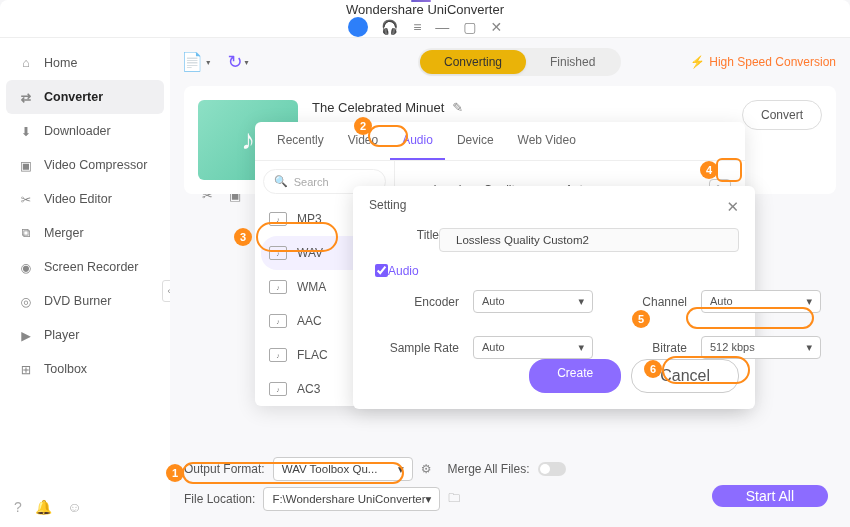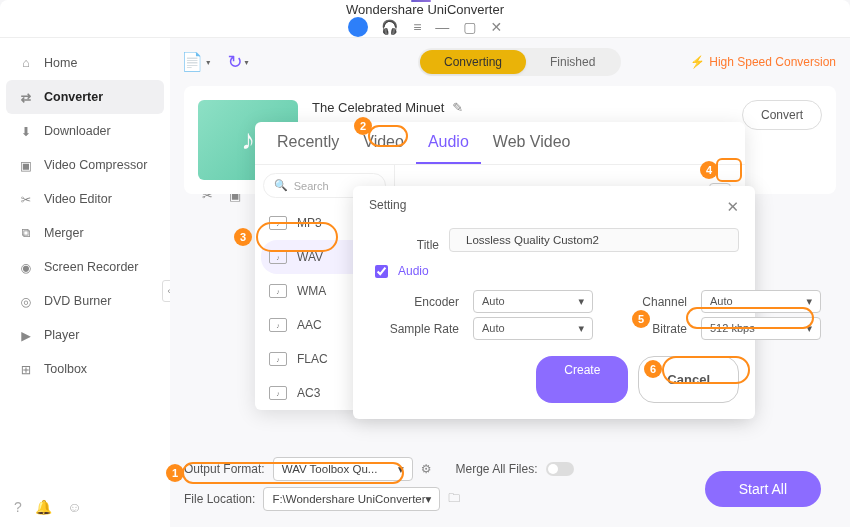--- a/index.html
+++ b/index.html
@@ -26,56 +26,56 @@
 .tab-pill.active { background: #eab308; color: #333; box-shadow: 0 1px 3px rgba(0,0,0,.08); }
 .hsc { color: #ff7a2f; font-size: 12px; margin-left: auto; display: flex; align-items: center; gap: 4px; }
 .file-card { background: #fff; border-radius: 8px; padding: 14px; display: flex; gap: 14px; align-items: flex-start; position: relative; }
 .thumb { width: 100px; height: 80px; background: linear-gradient(135deg, #8de0c5, #5fc9a8); border-radius: 6px; display: flex; align-items: center; justify-content: center; color: #fff; font-size: 28px; }
 .file-title-row { display: flex; align-items: center; gap: 8px; font-size: 13px; color: #333; }
 .edit-icon { color: #888; font-size: 13px; cursor: pointer; }
 .convert-btn { position: absolute; right: 14px; top: 14px; padding: 7px 18px; border-radius: 16px; background: #fff; border: 1px solid #ddd; font-size: 12px; color: #555; cursor: pointer; }
 .footer { position: absolute; bottom: 10px; left: 184px; right: 14px; }
 .footer-row { display: flex; align-items: center; gap: 8px; font-size: 12px; color: #555; margin-bottom: 6px; }
 .sel { border: 1px solid #ccc; border-radius: 4px; padding: 4px 8px; font-size: 11.5px; color: #444; background: #fff; min-width: 140px; display: flex; justify-content: space-between; align-items: center; cursor: pointer; }
-.start-all { position: absolute; right: 15px; bottom: 10px; background: #8c6cff; color: #fff; padding: 10px 34px; border-radius: 20px; font-size: 14px; cursor: pointer; }
+.start-all { position: absolute; right: 8px; bottom: 10px; background: #8c6cff; color: #fff; padding: 3px 34px; border-radius: 20px; font-size: 14px; cursor: pointer; }
 .toggle { width: 28px; height: 14px; background: #ddd; border-radius: 7px; position: relative; cursor: pointer; }
 .toggle::after { content: ''; position: absolute; left: 2px; top: 2px; width: 10px; height: 10px; background: #fff; border-radius: 50%; }
 .bottom-icons { position: absolute; bottom: 12px; left: 14px; display: flex; gap: 14px; color: #aaa; font-size: 14px; }
 .bottom-icons span { cursor: pointer; }
 
 
 .fmt-popup { position: absolute; left: 255px; top: 122px; width: 490px; background: #fff; border-radius: 6px; box-shadow: 0 4px 20px rgba(0,0,0,.12); z-index: 10; }
 .fmt-tabs { display: flex; border-bottom: 1px solid #eee; padding: 0 10px; }
-.fmt-tab { padding: 11px 12px; font-size: 16px; color: #666; cursor: pointer; }
+.fmt-tab { padding: 11px 12px; font-size: 12px; color: #666; cursor: pointer; }
 .fmt-tab.active { color: #7b5cff; border-bottom: 2px solid #7b5cff; font-weight: 500; }
 .fmt-body { display: flex; }
 .fmt-left { width: 140px; border-right: 1px solid #eee; }
 .search-box { margin: 8px; border: 1px solid #eee; border-radius: 14px; padding: 5px 10px; font-size: 11px; color: #aaa; display: flex; align-items: center; gap: 6px; }
 .fmt-item { display: flex; align-items: center; gap: 10px; padding: 10px 14px; font-size: 12px; color: #555; cursor: pointer; }
 .fmt-item.active { background: #f3f0ff; border-radius: 16px; margin: 0 6px; padding-left: 8px; }
 .fmt-icon { width: 18px; height: 14px; border: 1px solid #aaa; border-radius: 2px; font-size: 7px; display: flex; align-items: center; justify-content: center; color: #888; }
 .fmt-right { flex: 1; padding: 10px 14px; }
 .quality-row { display: flex; align-items: center; gap: 14px; font-size: 12px; color: #555; padding: 8px 0; }
 .note-icon { font-size: 14px; color: #888; }
 .q-edit { margin-left: auto; width: 22px; height: 22px; border: 1px solid #ccc; border-radius: 4px; display: flex; align-items: center; justify-content: center; cursor: pointer; color: #888; font-size: 12px; }
 
 
 .set-popup { position: absolute; left: 353px; top: 186px; width: 402px; background: #fff; border-radius: 6px; box-shadow: 0 4px 20px rgba(0,0,0,.15); z-index: 20; padding: 12px 16px 16px; }
 .set-head { display: flex; justify-content: space-between; font-size: 12px; color: #555; margin-bottom: 12px; }
 .set-close { cursor: pointer; color: #888; font-size: 15px; }
-.set-row { display: flex; align-items: flex-end; gap: 10px; margin-bottom: 12px; font-size: 12px; color: #555; }
+.set-row { display: flex; align-items: flex-start; margin-bottom: 12px; font-size: 12px; color: #555; }
 .set-row label { width: 70px; text-align: right; }
 .set-input { flex: 1; border: 1px solid #ddd; border-radius: 4px; padding: 5px 16px; font-size: 11.5px; color: #444; background: #fafafa; }
 .chk { accent-color: #7b5cff; }
-.set-grid { display: grid; grid-template-columns: 90px 120px 80px 120px; gap: 4px 14px; align-items: center; font-size: 12px; color: #555; margin-bottom: 16px; }
+.set-grid { display: grid; grid-template-columns: 90px 120px 80px 120px; gap: 23px 14px; align-items: center; font-size: 12px; color: #555; }
 .set-grid label { text-align: right; }
 .dd-sel { border: 1px solid #ccc; border-radius: 4px; padding: 4px 8px; font-size: 11px; background: #fff; display: flex; justify-content: space-between; cursor: pointer; }
 .set-btns { display: flex; justify-content: flex-end; gap: 10px; }
 .btn-create { background: #8c6cff; color: #fff; padding: 7px 28px; border-radius: 16px; font-size: 12px; cursor: pointer; }
-.btn-cancel { border: 1px solid #ccc; padding: 15px 28px; border-radius: 16px; font-size: 13px; color: #555; cursor: pointer; font-weight: bold; }
+.btn-cancel { border: 1px solid #ccc; padding: 7px 28px; border-radius: 16px; font-size: 16px; color: #555; cursor: pointer; }
 
 
 .callout { position: absolute; border: 2px solid #ff8c1a; border-radius: 12px; z-index: 50; pointer-events: none; }
 .num-badge { position: absolute; width: 18px; height: 18px; background: #ff8c1a; color: #fff; border-radius: 50%; font-size: 11px; display: flex; align-items: center; justify-content: center; z-index: 51; font-weight: 600; pointer-events: none; }
 </style>
 </head>
 <body>
 
 <div class="window">
 
@@ -176,40 +176,41 @@
   </div>
 
   <div class="footer">
     <div class="footer-row">
       <span>Output Format:</span>
       <div class="sel">
           <span>WAV Toolbox Qu...</span>
           <span>▾</span>
         </div>
       <span style="color:#888;cursor:pointer">⚙</span>
-      <span style="margin-left:16px">Merge All Files:</span>
+      <span style="margin-left:8px">Merge All Files:</span>
       <div class="toggle"></div>
       <div class="start-all">Start All</div>
     </div>
     <div class="footer-row">
       <span>File Location:</span>
       <div class="sel">
           <span>F:\Wondershare UniConverter</span>
           <span>▾</span>
         </div>
       <span style="color:#888;cursor:pointer">🗀</span>
     </div>
   </div>
 </div>
 
 <div class="fmt-popup">
   <div class="fmt-tabs">
     <div class="fmt-tab">Recently</div>
     <div class="fmt-tab">Video</div>
     <div class="fmt-tab active">Audio</div>
+    <div class="fmt-tab">Device</div>
     <div class="fmt-tab">Web Video</div>
   </div>
   <div class="fmt-body">
     <div class="fmt-left">
       <div class="search-box">
           <span>🔍</span>
           <span>Search</span>
         </div>
       <div class="fmt-item">
           <span class="fmt-icon">♪</span>

